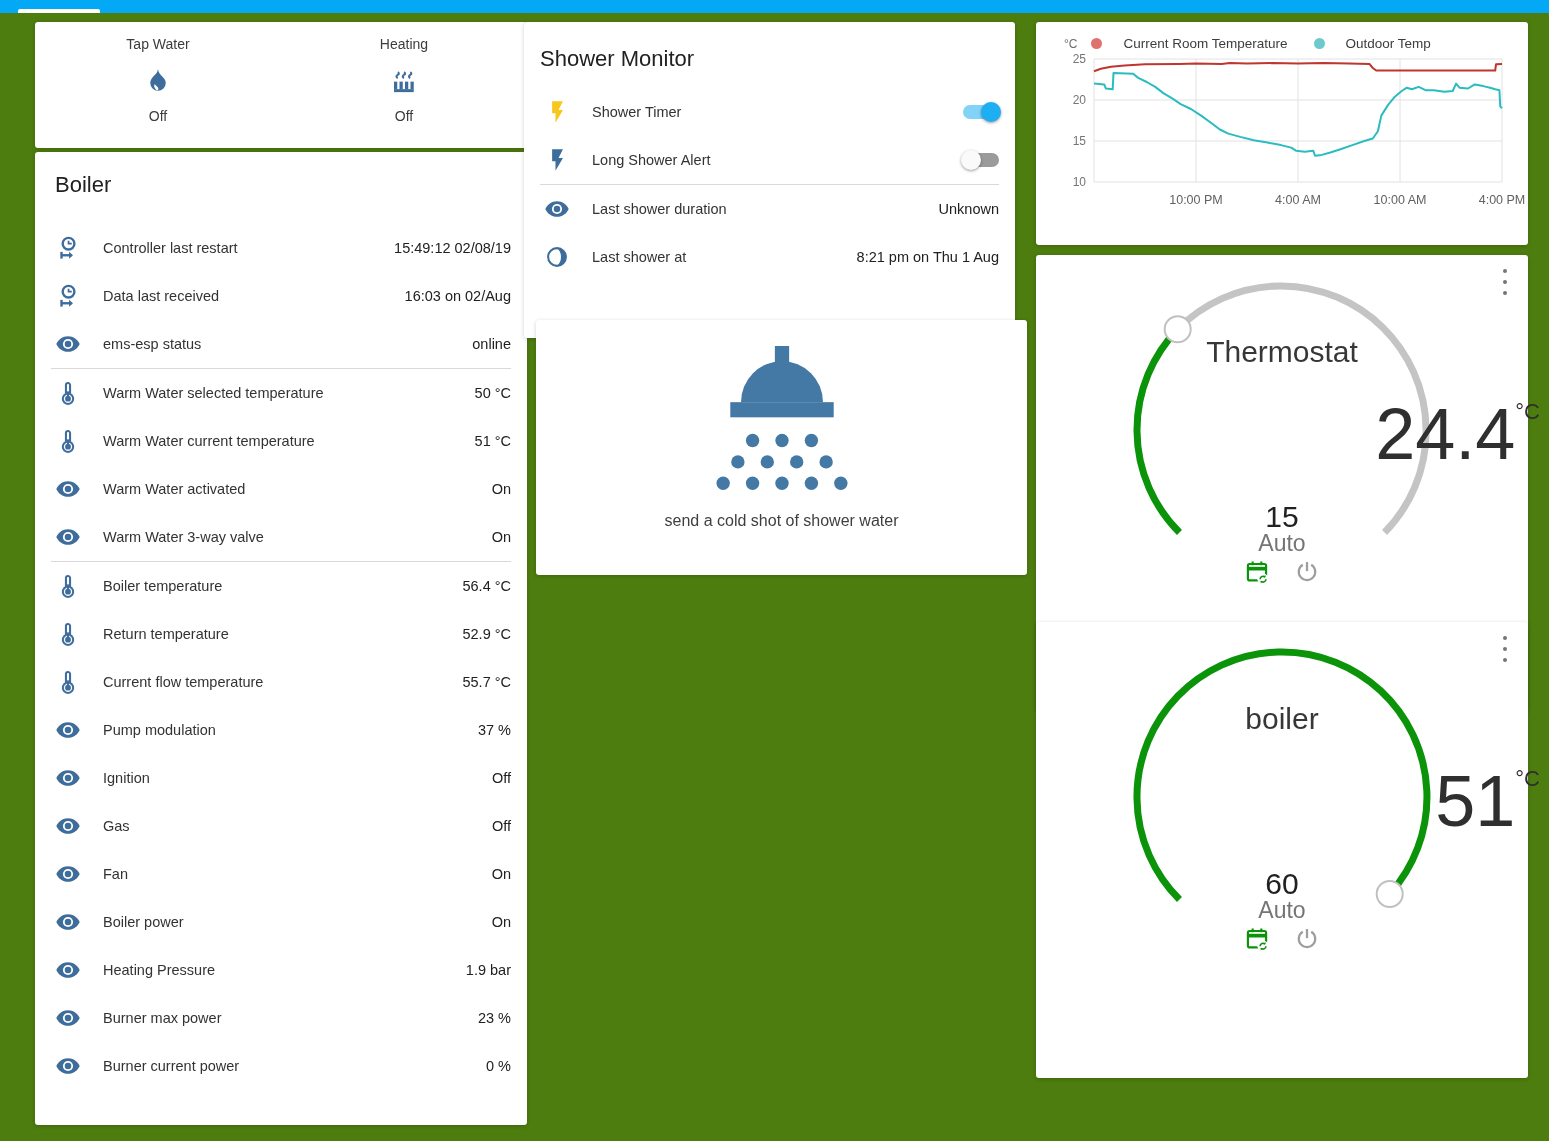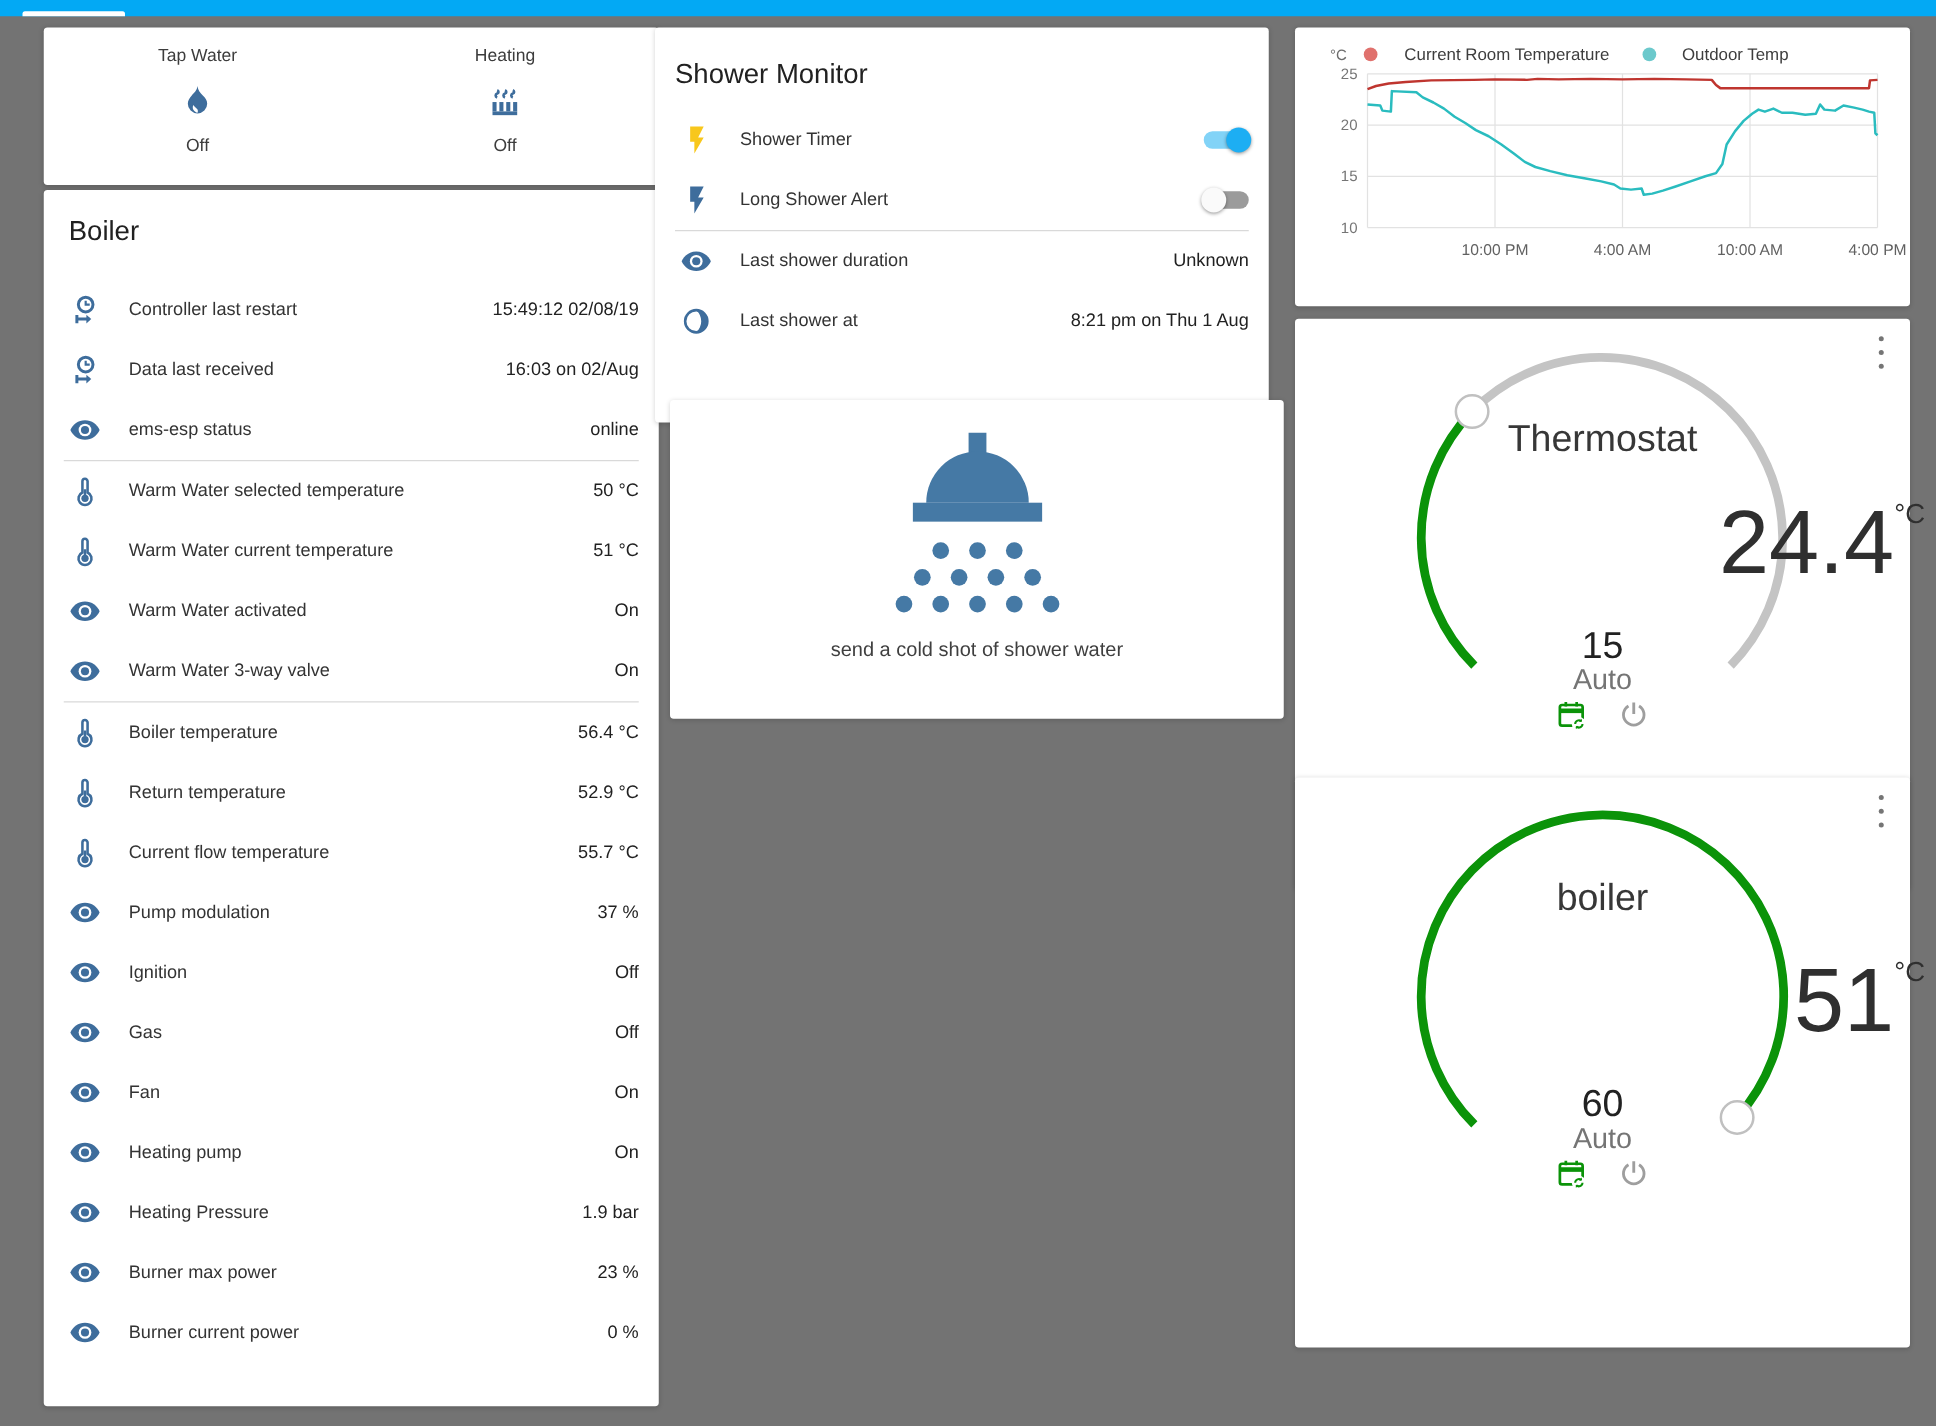--- a/index.html
+++ b/index.html
@@ -1,16 +1,16 @@
 <!DOCTYPE html>
 <html><head>
 <meta charset="utf-8">
 <style>
   html,body{margin:0;padding:0;background:#f5f5f5;font-family:"Liberation Sans",sans-serif;}
-  #stage{position:relative;width:1549px;height:1141px;background:#737373;overflow:hidden;}
+  #stage{position:relative;width:1549px;height:1141px;background:#4d7c0f;overflow:hidden;}
   
   .appbar{position:absolute;left:0;top:0;width:100%;height:13px;background:#03a9f4;}
   .appbar-tab{position:absolute;left:18px;top:9px;width:82px;height:4px;background:#fff;border-radius:2px 2px 0 0;}
   
   .card{position:absolute;background:#fff;border-radius:3px;box-shadow:0 1px 4px rgba(0,0,0,.18);box-sizing:border-box;}
   .card-title{font-size:22px;color:#212121;}
   
   #card-status{left:35px;top:22px;width:492px;height:126px;display:flex;padding-top:14px;}
   .status-col{flex:1;display:flex;flex-direction:column;align-items:center;}
   .status-name{font-size:14px;color:#3c3c3c;}
@@ -248,21 +248,21 @@
         <svg class="ic" style="color:#3e6d9c">
             <use href="#i-eye"></use>
           </svg>
         <span class="lbl">Fan</span>
         <span class="val">On</span>
       </div>
       <div class="row">
         <svg class="ic" style="color:#3e6d9c">
             <use href="#i-eye"></use>
           </svg>
-        <span class="lbl">Heating pump</span>
+        <span class="lbl">Boiler power</span>
         <span class="val">On</span>
       </div>
       <div class="row">
         <svg class="ic" style="color:#3e6d9c">
             <use href="#i-eye"></use>
           </svg>
         <span class="lbl">Heating Pressure</span>
         <span class="val">1.9 bar</span>
       </div>
       <div class="row">

